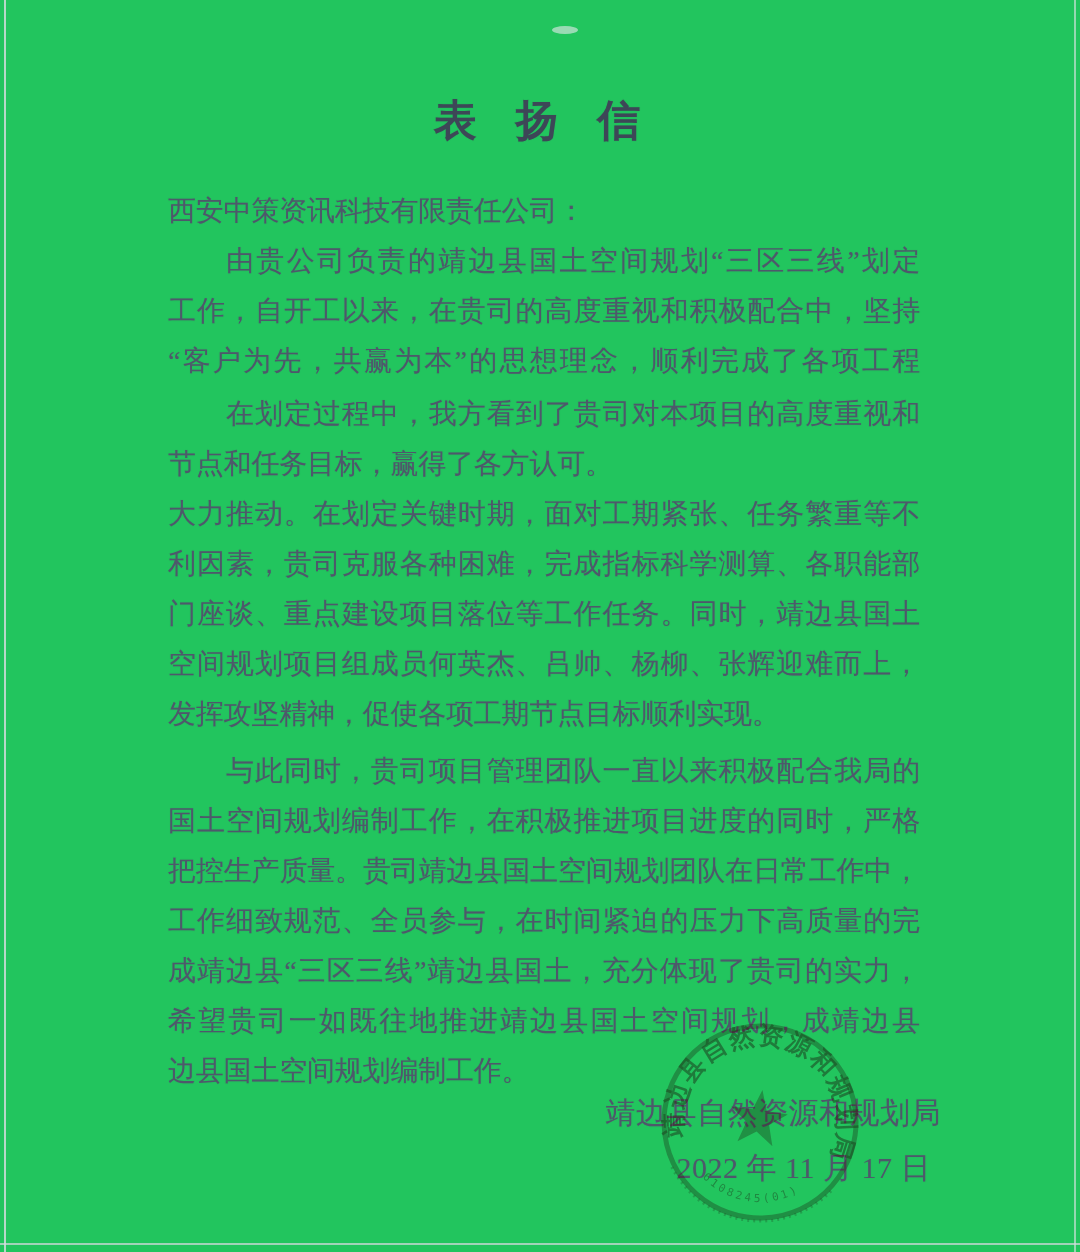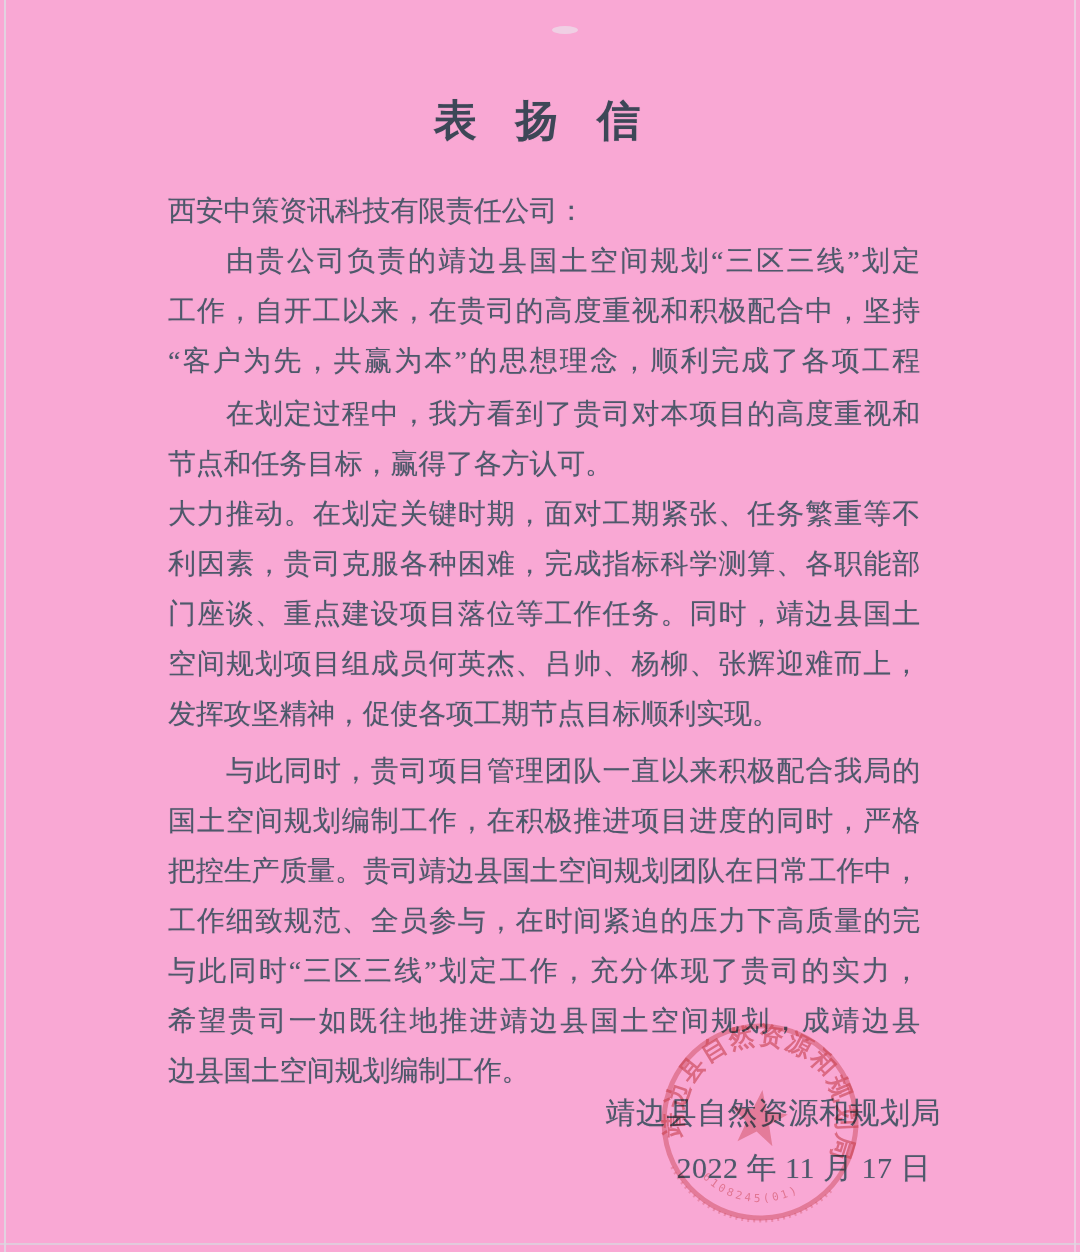--- a/index.html
+++ b/index.html
@@ -1,19 +1,19 @@
 <!DOCTYPE html>
 <html><head>
 <meta charset="utf-8">
 <style>
   html,body{margin:0;padding:0;background:#ffffff;}
   .page{
     position:relative;
     width:1080px;height:1252px;
-    background:#f9a8d4;
+    background:#22c55e;
     overflow:hidden;
     font-family:"Liberation Serif","DejaVu Serif",serif;
     color:#4e586b;
   }
   
   .edge{position:absolute;background:#dcdce2;}
   .edge.left{left:4px;top:0;width:2px;height:1252px;opacity:.8;}
   .edge.right{left:1074px;top:0;width:2px;height:1252px;opacity:.6;background:#e4e4ea;}
   .edge.bottom{left:0;top:1243px;width:1080px;height:2px;background:#d9d9df;opacity:.7;}
   .smudge{position:absolute;left:552px;top:26px;width:26px;height:8px;border-radius:50%;
@@ -83,21 +83,21 @@
     <div class="ln end">节点和任务目标，赢得了各方认可。</div>
     <div class="ln">大力推动。在划定关键时期，面对工期紧张、任务繁重等不</div>
     <div class="ln">利因素，贵司克服各种困难，完成指标科学测算、各职能部</div>
     <div class="ln">门座谈、重点建设项目落位等工作任务。同时，靖边县国土</div>
     <div class="ln">空间规划项目组成员何英杰、吕帅、杨柳、张辉迎难而上，</div>
     <div class="ln end">发挥攻坚精神，促使各项工期节点目标顺利实现。</div>
     <div class="ln indent p3">与此同时，贵司项目管理团队一直以来积极配合我局的</div>
     <div class="ln">国土空间规划编制工作，在积极推进项目进度的同时，严格</div>
     <div class="ln">把控生产质量。贵司靖边县国土空间规划团队在日常工作中，</div>
     <div class="ln">工作细致规范、全员参与，在时间紧迫的压力下高质量的完</div>
-    <div class="ln">与此同时“三区三线”划定工作，充分体现了贵司的实力，</div>
+    <div class="ln">成靖边县“三区三线”靖边县国土，充分体现了贵司的实力，</div>
     <div class="ln">希望贵司一如既往地推进靖边县国土空间规划，成靖边县</div>
     <div class="ln end">边县国土空间规划编制工作。</div>
   </div>
 
   <div class="signature">靖边县自然资源和规划局</div>
   <div class="date">2022 年 11 月 17 日</div>
 
   <svg class="seal" viewBox="0 0 260 260" aria-hidden="true">
     <defs>
       <path id="arcTop" d="M 56.7,156.7 A 78,78 0 1 1 203.3,156.7"></path>

